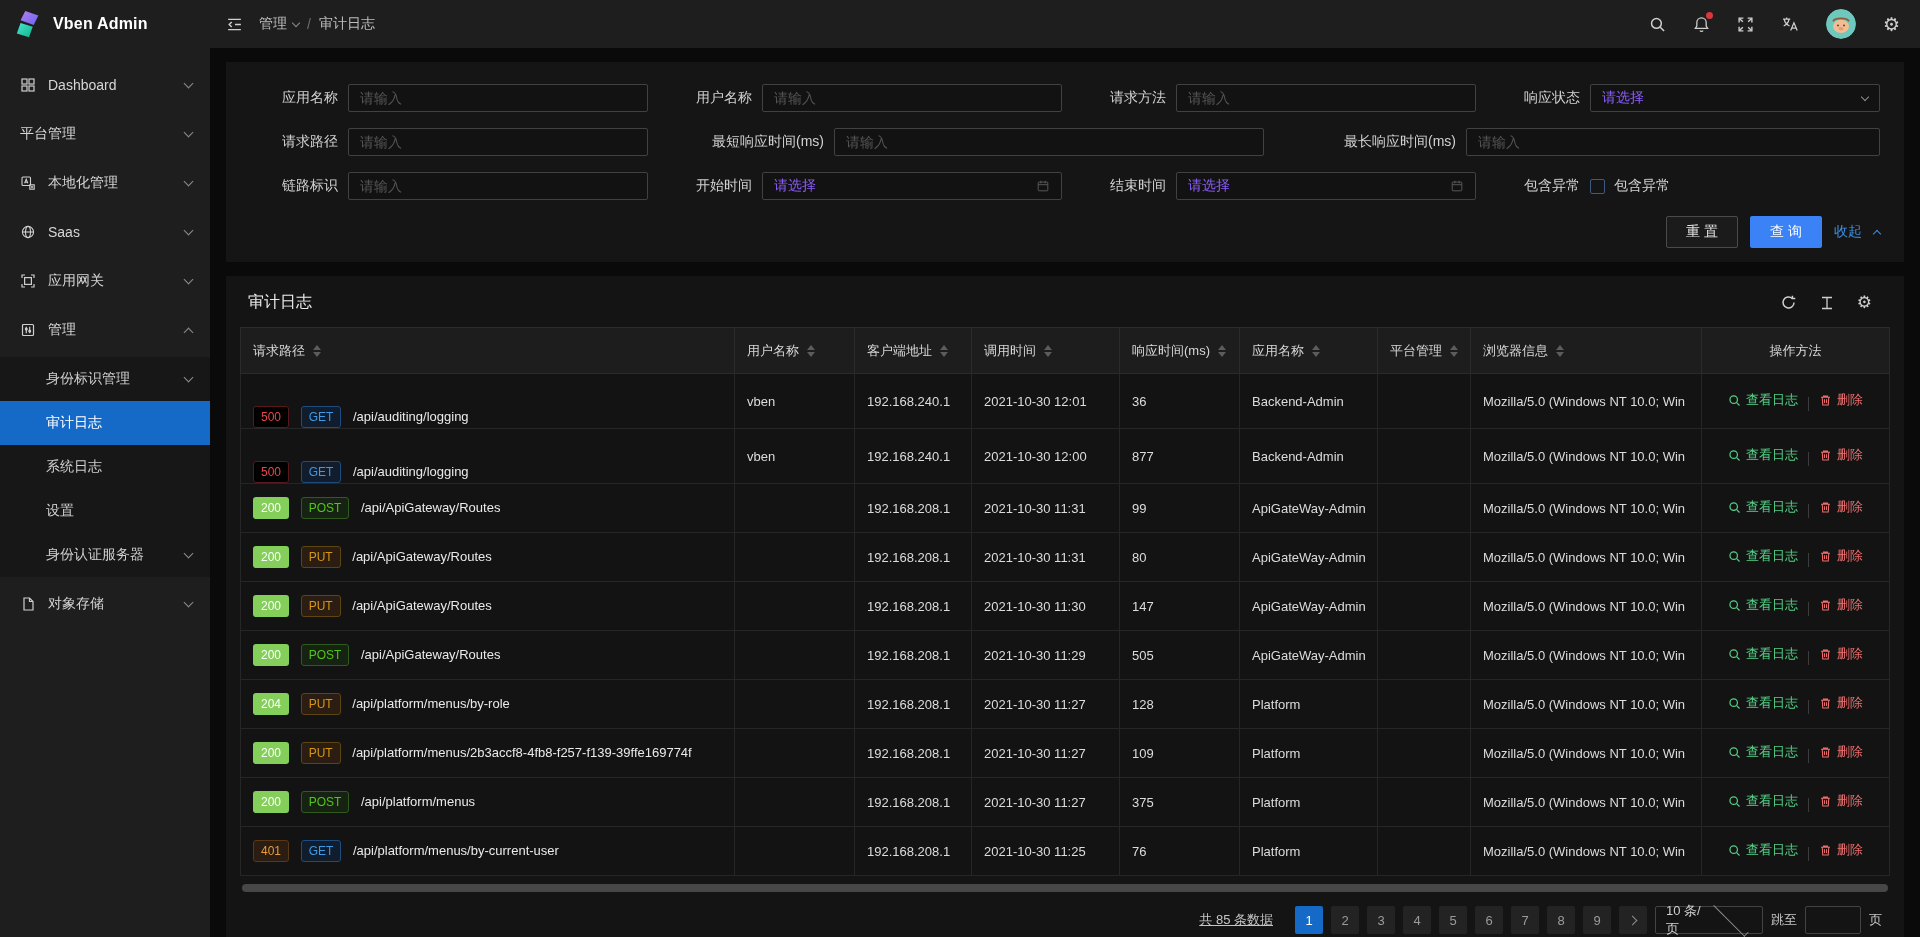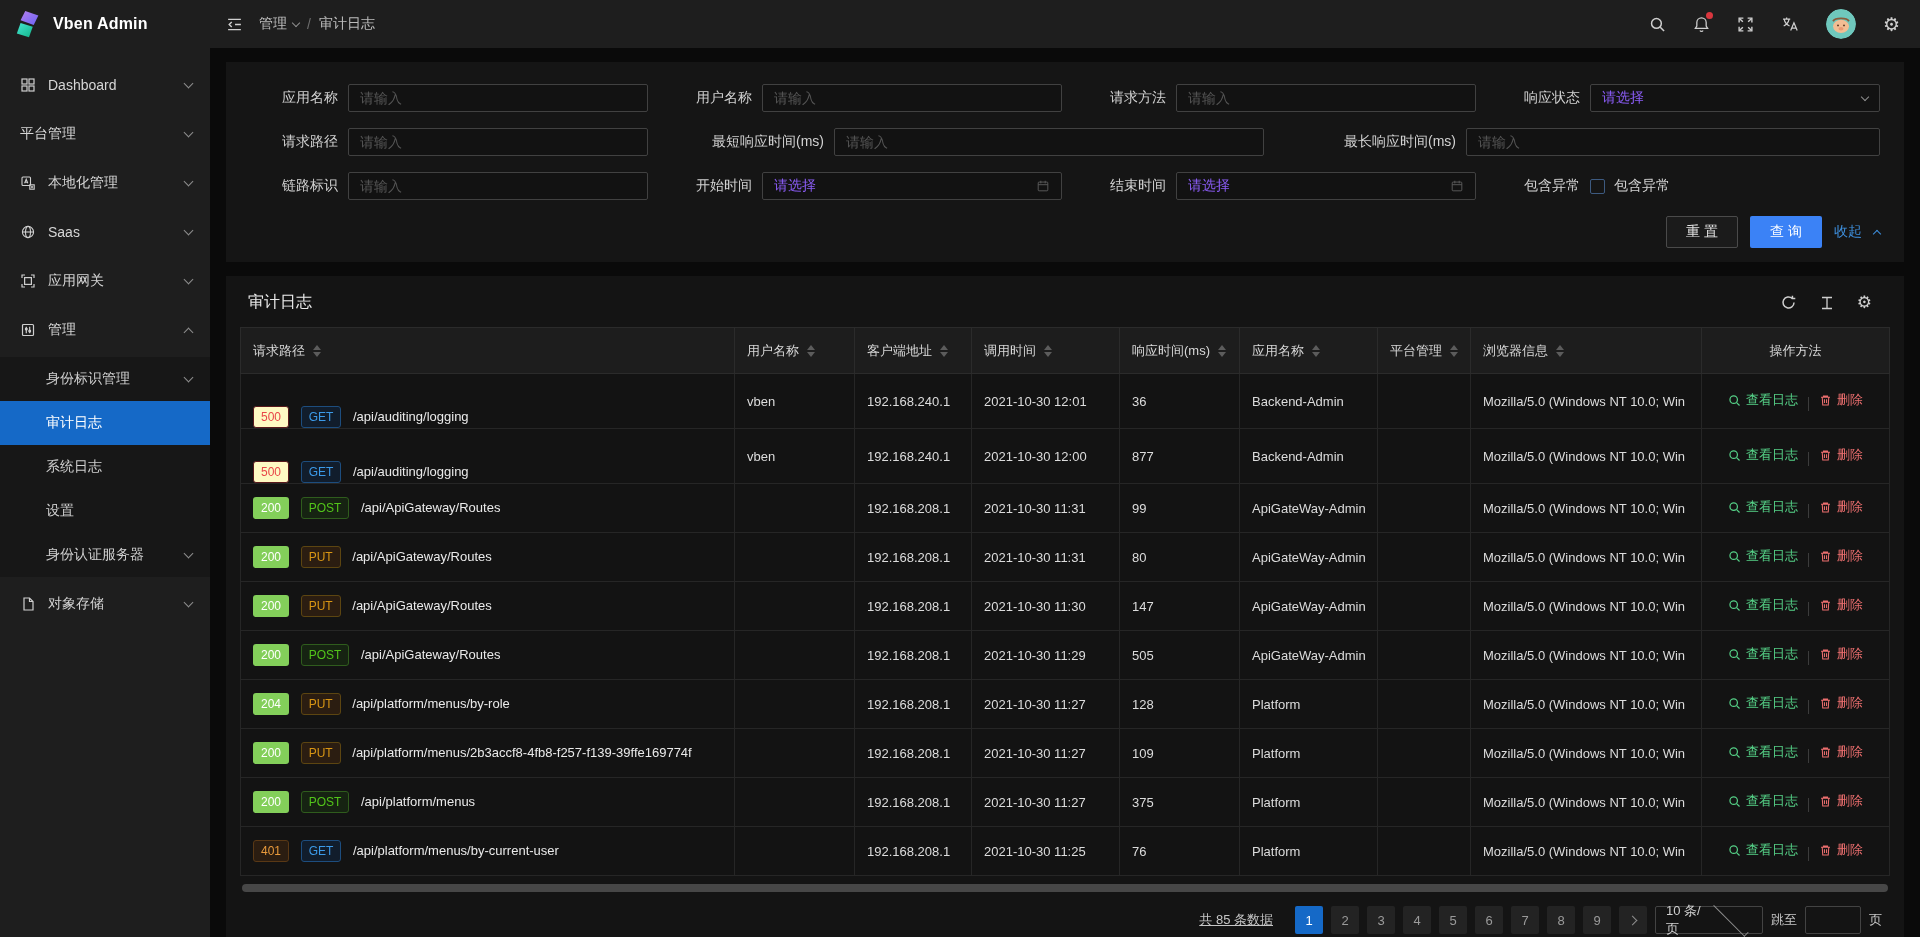--- a/index.html
+++ b/index.html
@@ -78,21 +78,21 @@
   thead th { background:#1d1d1d; height:46px; font-weight:normal; color:#d8d8d8; text-align:left; padding:0 12px; border:1px solid #2b2b2b; white-space:nowrap; }
   thead th.center { text-align:center; }
   tbody td { height:49px; border:1px solid #262626; padding:0 12px; color:#dcdcdc; white-space:nowrap; overflow:hidden; }
   .sort { display:inline-flex; flex-direction:column; gap:2px; margin-left:8px; vertical-align:middle; }
   .sort i { display:block; width:0; height:0; border-left:4px solid transparent; border-right:4px solid transparent; }
   .sort .s-up { border-bottom:5px solid #5c5c5c; }
   .sort .s-down { border-top:5px solid #5c5c5c; }
 
   .tag { display:inline-block; padding:1px 7px; border-radius:3px; font-size:12px; margin-right:8px; border:1px solid transparent; line-height:18px; }
   .status-tag[data-type="success"] { background:#83cf5a; color:#ffffff; }
-  .status-tag[data-type="error"]   { background:#fef9c3; border-color:#58181c; color:#e84749;margin-top:32px; }
+  .status-tag[data-type="error"]   { background:#000000; border-color:#58181c; color:#e84749;margin-top:32px; }
   .status-tag[data-type="warning"] { background:#2b1d11; border-color:#593815; color:#e89a3c; }
   .method-tag[data-type="get"]  { background:#111d2c; border-color:#1d4d7e; color:#3c9ae8; }
   .method-tag[data-type="post"] { background:#162312; border-color:#2f5c1d; color:#52c41a; }
   .method-tag[data-type="put"]  { background:#2b1d11; border-color:#5c4511; color:#d89614; }
   .path-text { color:#eaeaea; }
 
   td.actions { text-align:center; padding:0 4px; }
   .act { display:inline-flex; align-items:center; gap:5px; cursor:pointer; }
   .act-view { color:#55d187; }
   .act-del  { color:#ed6f6f; }

